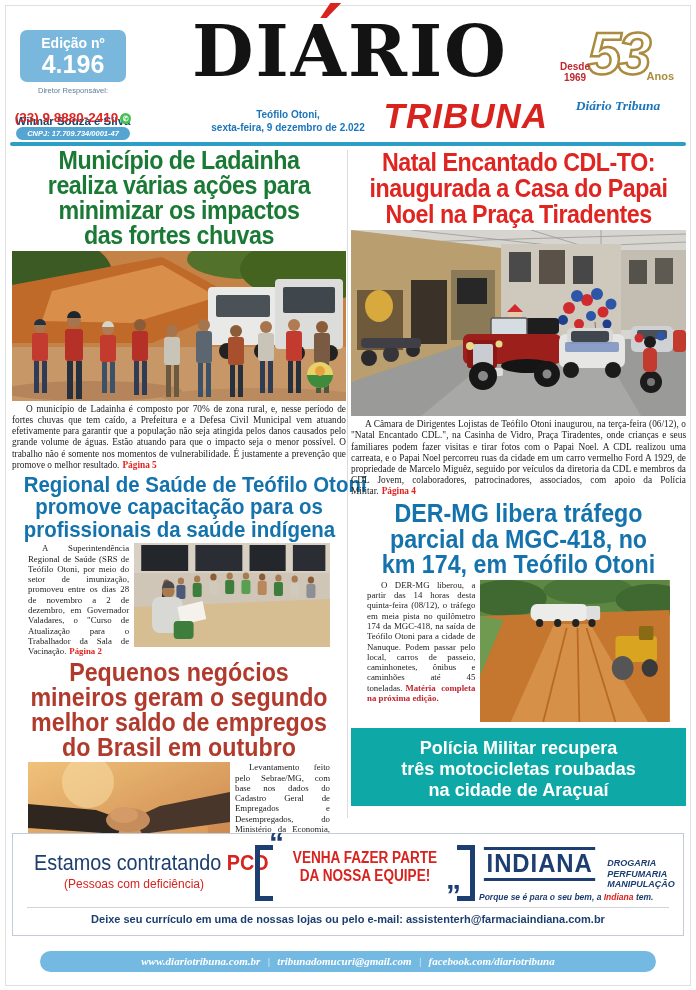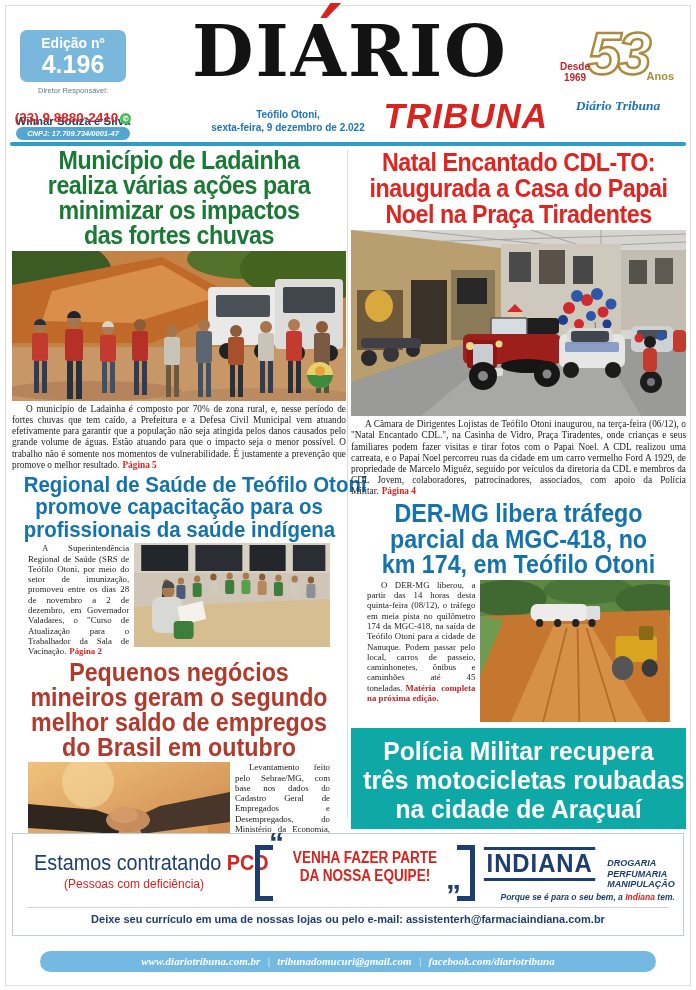--- a/index.html
+++ b/index.html
@@ -58,42 +58,42 @@
   .indent{text-indent:14px;}
   .pref{color:#e02420;font-weight:bold;margin-left:3px;}
   .note-red{color:#c0262d;font-weight:bold;margin-left:3px;}
   .para{margin:3px 0 2px;}
 
   .row{display:flex;gap:5px;margin:2px 16px;}
   .photo{display:block;}
 
   .teal-box{margin-top:6px;background:#0ea9a6;color:#fff;text-align:center;padding:9px 4px 5px;font-weight:bold;}
   .teal-box .hl div{white-space:nowrap;transform:scaleX(0.95);}
-  .hl-teal{font-size:26px;line-height:1.12;color:#fff;}
+  .hl-teal{font-size:19px;line-height:1.12;color:#fff;}
   .teal-page{color:#c4372f;font-size:10px;font-weight:bold;margin-top:3px;}
 
   
   .ad{position:absolute;left:12px;top:833px;width:672px;height:103px;border:1px solid #c3cbd8;
       box-sizing:border-box;background:#fff;}
   .ad-top{display:flex;align-items:center;height:68px;padding:2px 10px 0;}
   .ad-hire{width:222px;text-align:center;color:#1c3e70;}
   .ad-hire-l1{font-size:22px;white-space:nowrap;transform:scaleX(0.9);transform-origin:50% 50%;}
   .ad-hire-l1 .pcd{color:#d8231f;font-weight:bold;}
   .ad-hire-l2{color:#d8231f;font-size:12px;margin-top:1px;}
   .ad-quote{position:relative;width:220px;height:58px;margin-left:10px;flex:none;}
   .br-l{position:absolute;left:0;top:4px;width:13px;height:46px;border-left:5px solid #1c3e70;
         border-top:5px solid #1c3e70;border-bottom:5px solid #1c3e70;}
   .br-r{position:absolute;right:0;top:4px;width:13px;height:46px;border-right:5px solid #1c3e70;
         border-top:5px solid #1c3e70;border-bottom:5px solid #1c3e70;}
   .q-open{position:absolute;left:14px;top:-15px;color:#1c3e70;font-size:30px;font-weight:bold;}
   .q-close{position:absolute;right:14px;bottom:-13px;color:#1c3e70;font-size:30px;font-weight:bold;}
   .quote-text{position:absolute;left:16px;right:16px;top:8px;text-align:center;color:#d8231f;
               font-weight:bold;font-size:16px;line-height:1.1;}
   .quote-text div{white-space:nowrap;transform:scaleX(0.85);transform-origin:50% 50%;}
-  .ad-brand{flex:1;display:flex;flex-direction:column;align-items:flex-end;padding-left:4px;}
+  .ad-brand{flex:1;display:flex;flex-direction:column;align-items:flex-start;padding-left:4px;}
   .brand-row{display:flex;align-items:center;gap:7px;}
   .brand-name{color:#1c3e70;font-size:26px;font-weight:bold;letter-spacing:1px;line-height:1.05;
               border-top:3px solid #1c3e70;border-bottom:3px solid #1c3e70;padding:0 3px;
               transform:scaleX(0.92);transform-origin:50% 50%;}
   .brand-services{color:#1c3e70;font-size:9px;font-weight:bold;font-style:italic;line-height:1.2;text-align:left;margin-top:20px;}
   .brand-tagline{margin-top:2px;font-size:8.5px;color:#1c3e70;font-weight:bold;font-style:italic;white-space:nowrap;}
   .brand-tagline .tb{color:#d8231f;}
   .ad-divider{border-top:1px solid #d4d4d4;margin:3px 14px 0;}
   .ad-cv{text-align:center;font-size:11px;color:#1c3e70;padding-top:5px;font-weight:bold;white-space:nowrap;}
   .ad-cv .mail{margin-left:3px;}

